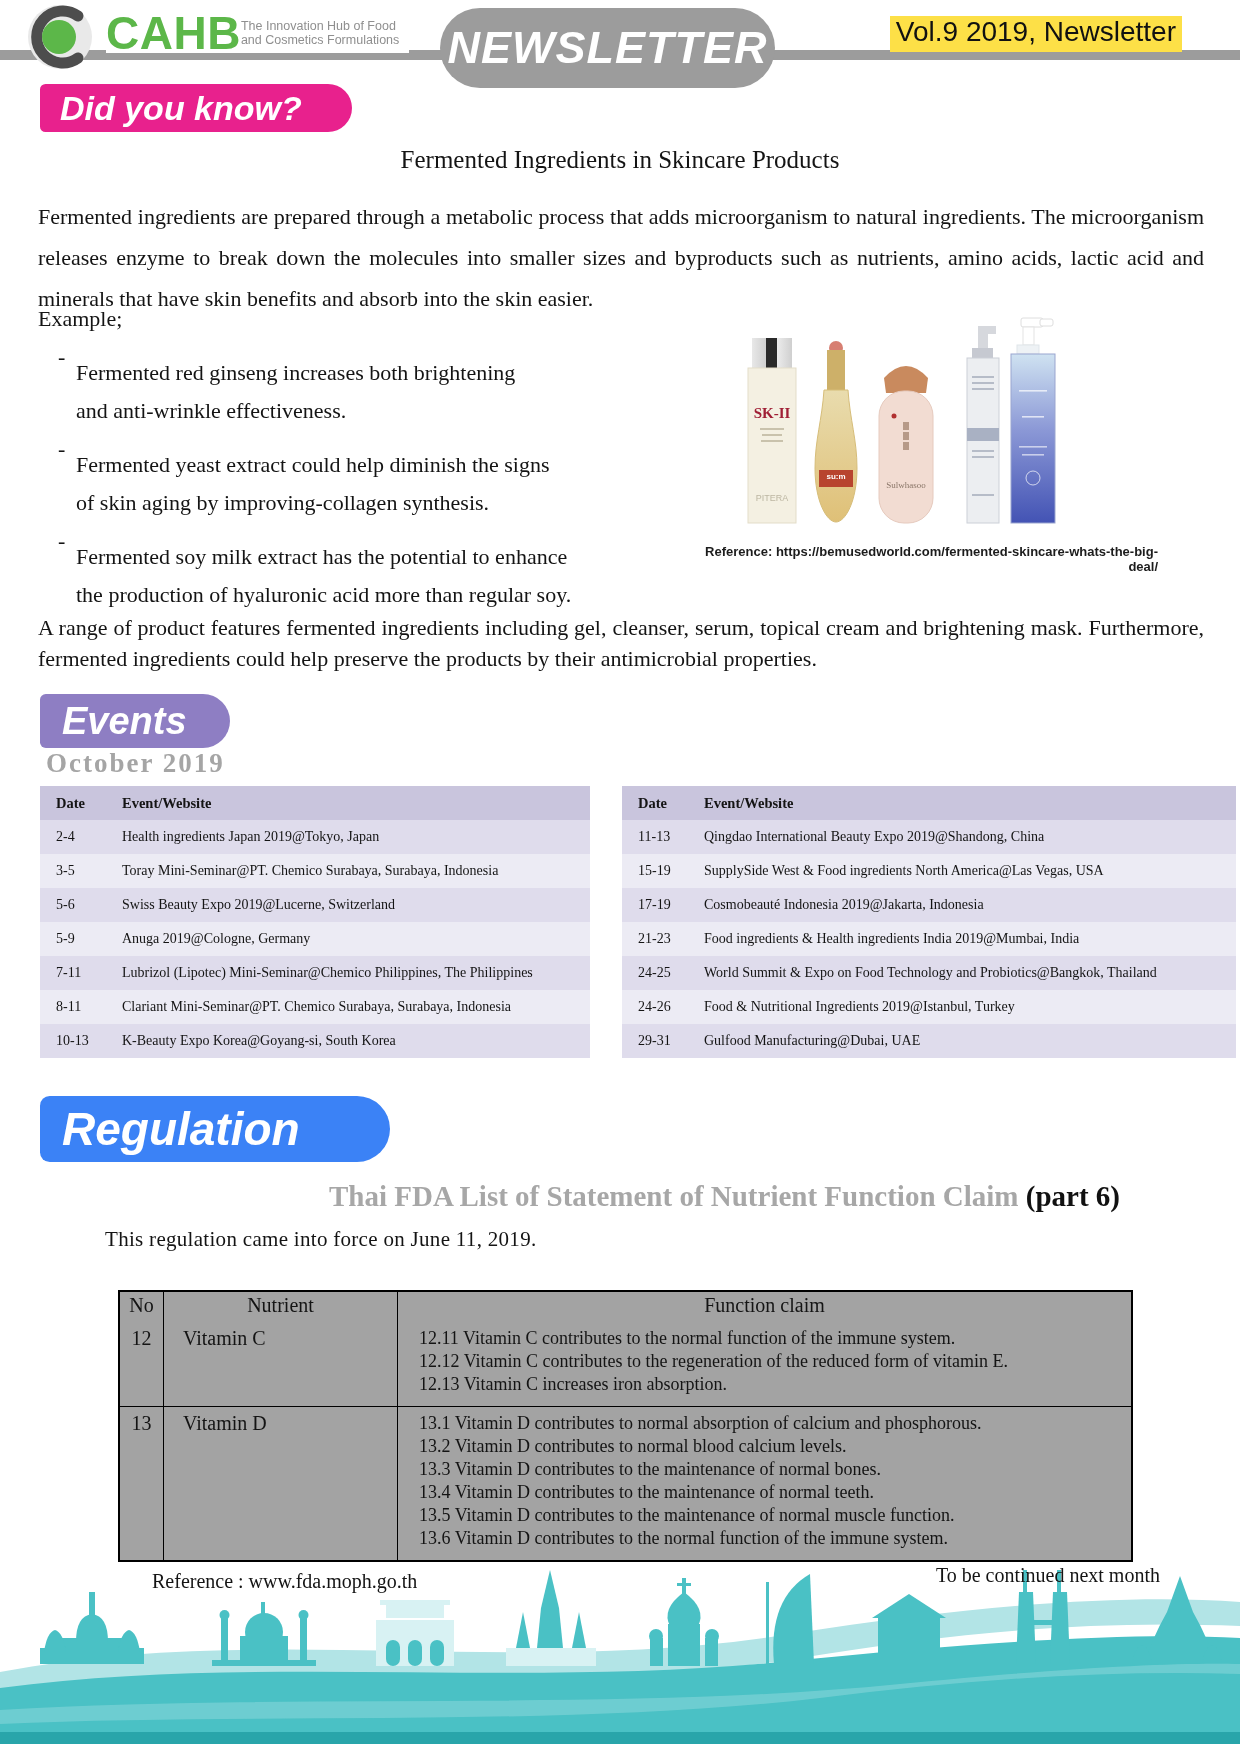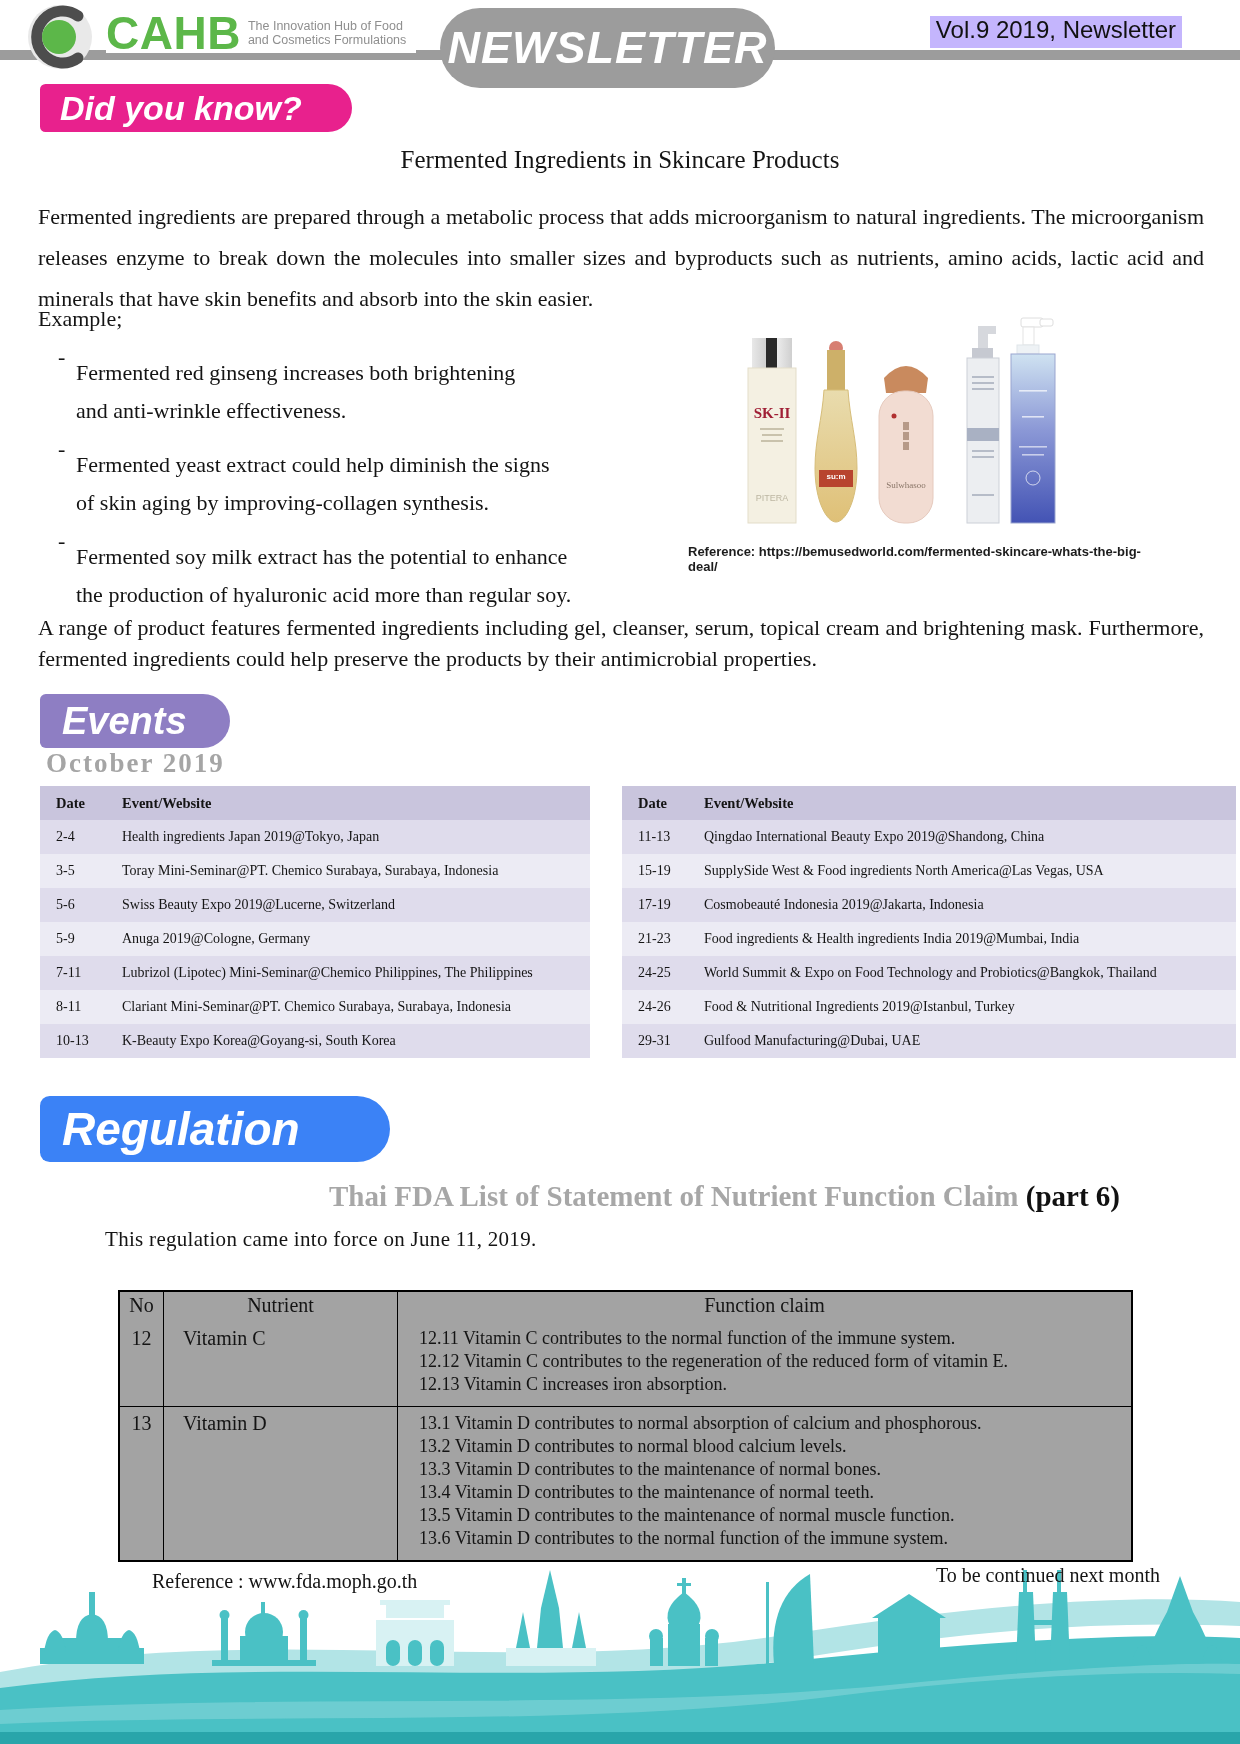--- a/index.html
+++ b/index.html
@@ -4,46 +4,46 @@
 <style>
 * { margin:0; padding:0; box-sizing:border-box; }
 html,body { background:#fff; }
 body { font-family:"Liberation Serif", serif; color:#141414; }
 .page { position:relative; width:1240px; height:1744px; background:#fff; overflow:hidden; margin:0 auto; }
 
 
 .header-line { position:absolute; left:0; top:50px; width:100%; height:10px; background:#9c9c9c; }
 .logo { position:absolute; left:26px; top:4px; display:flex; align-items:flex-start; gap:8px; z-index:3; }
 .logo-mark { width:72px; height:66px; }
-.logo-text { padding-top:10px; display:flex; align-items:flex-start; gap:7px; background:#fff; padding-right:10px;}
+.logo-text { padding-top:10px; display:flex; align-items:flex-start; gap:0; background:#fff; padding-right:10px;}
 .logo-brand { font-family:"Liberation Sans",sans-serif; font-size:46px; font-weight:bold; color:#5cb749; line-height:.85; letter-spacing:.5px; }
 .logo-tag { font-family:"Liberation Sans",sans-serif; font-size:12.5px; color:#8f8f8f; line-height:1.15; padding-top:5px; }
 .news-capsule { position:absolute; left:440px; top:8px; width:335px; height:80px; background:#9c9c9c; border-radius:42px; display:flex; align-items:center; justify-content:center; z-index:2; }
 .news-capsule span { font-family:"Liberation Sans",sans-serif; font-style:italic; font-weight:bold; font-size:45px; color:#fff; letter-spacing:1px; }
-.vol { position:absolute; top:16px; right:58px; font-family:"Liberation Sans",sans-serif; font-size:24px; color:#111; z-index:3; background:#c4b5fd; padding:0 6px 4px;}
+.vol { position:absolute; top:16px; right:58px; font-family:"Liberation Sans",sans-serif; font-size:28px; color:#111; z-index:3; background:#fde047; padding:0 6px 4px;}
 
 
 .banner { position:absolute; color:#fff; font-family:"Liberation Sans",sans-serif; font-style:italic; font-weight:bold; display:flex; align-items:center; }
 .banner-dyk { left:40px; top:84px; width:312px; height:48px; background:#e8218d; border-radius:6px 26px 26px 6px; font-size:34px; padding-left:20px; }
 .banner-events { left:40px; top:694px; width:190px; height:54px; background:#8e7ec3; border-radius:6px 28px 28px 6px; font-size:38px; padding-left:22px; }
 .banner-reg { left:40px; top:1096px; width:350px; height:66px; background:#3b82f6; border-radius:10px 34px 34px 10px; font-size:46px; padding-left:22px; }
 
 
 .article-title { position:absolute; top:146px; left:0; width:100%; text-align:center; font-size:25px; }
 .intro, .closing { position:absolute; left:38px; width:1166px; font-size:22px; line-height:41px; text-align:justify; }
 .intro { top:196px; }
 .closing { top:612px; line-height:31px; }
 .example { position:absolute; left:38px; top:306px; width:620px; font-size:22px; }
 .example-label { margin-bottom:6px; }
 .ex-item { display:flex; padding-left:20px; line-height:38px; }
 .ex-dash { width:18px; flex:none; }
 .ex-text { white-space:pre-line;margin-top:16px; }
 .figure { position:absolute; left:688px; top:298px; width:470px; }
 .figure svg { display:block; }
-.fig-caption { margin-top:14px; text-align:left; font-family:"Liberation Sans",sans-serif; font-weight:bold; font-size:13px; color:#1c1c1c; }
+.fig-caption { margin-top:14px; text-align:right; font-family:"Liberation Sans",sans-serif; font-weight:bold; font-size:13px; color:#1c1c1c; }
 
 
 .events-month { position:absolute; left:46px; top:748px; font-size:27px; font-weight:bold; color:#a5a5a5; letter-spacing:2px; }
 .etables { position:absolute; left:40px; top:786px; display:flex; gap:32px; }
 .etable { font-size:14px; }
 .etable-left { width:550px; }
 .etable-right { width:614px; }
 .erow { display:flex; height:34px; align-items:center; }
 .erow-head { background:#c9c5dd !important; }
 .etable .erow:nth-child(even) { background:#ecebf4; }

